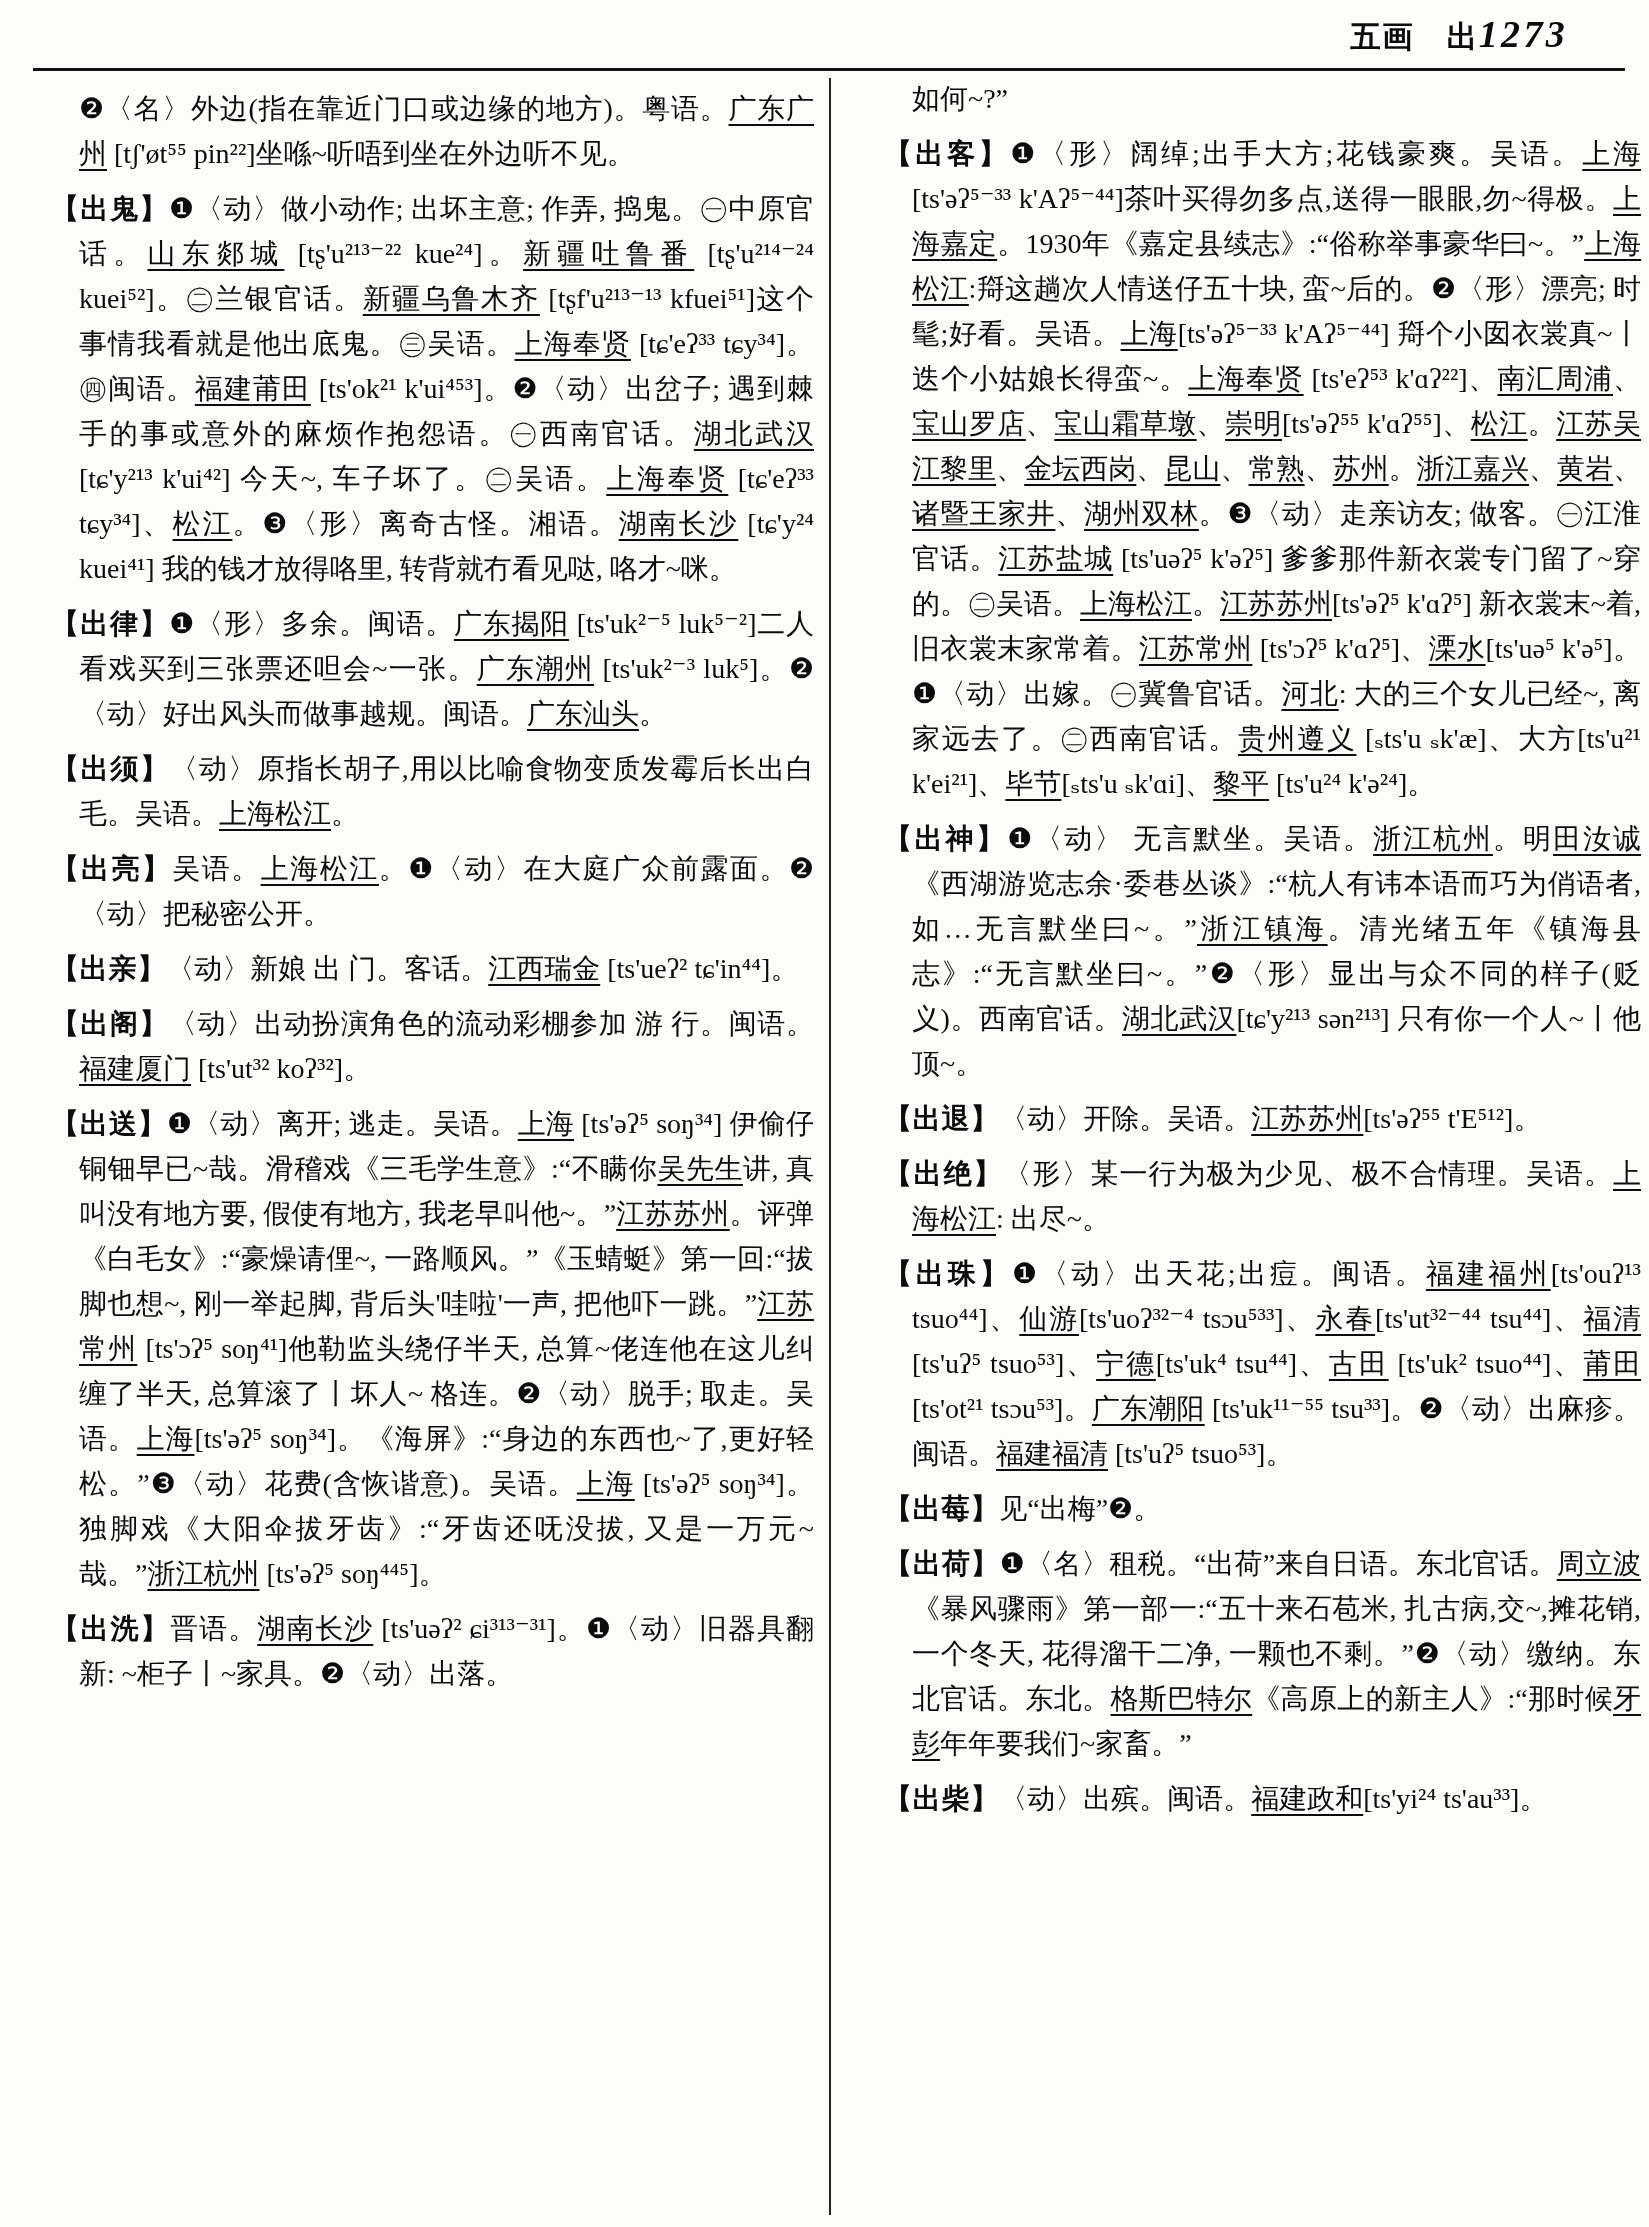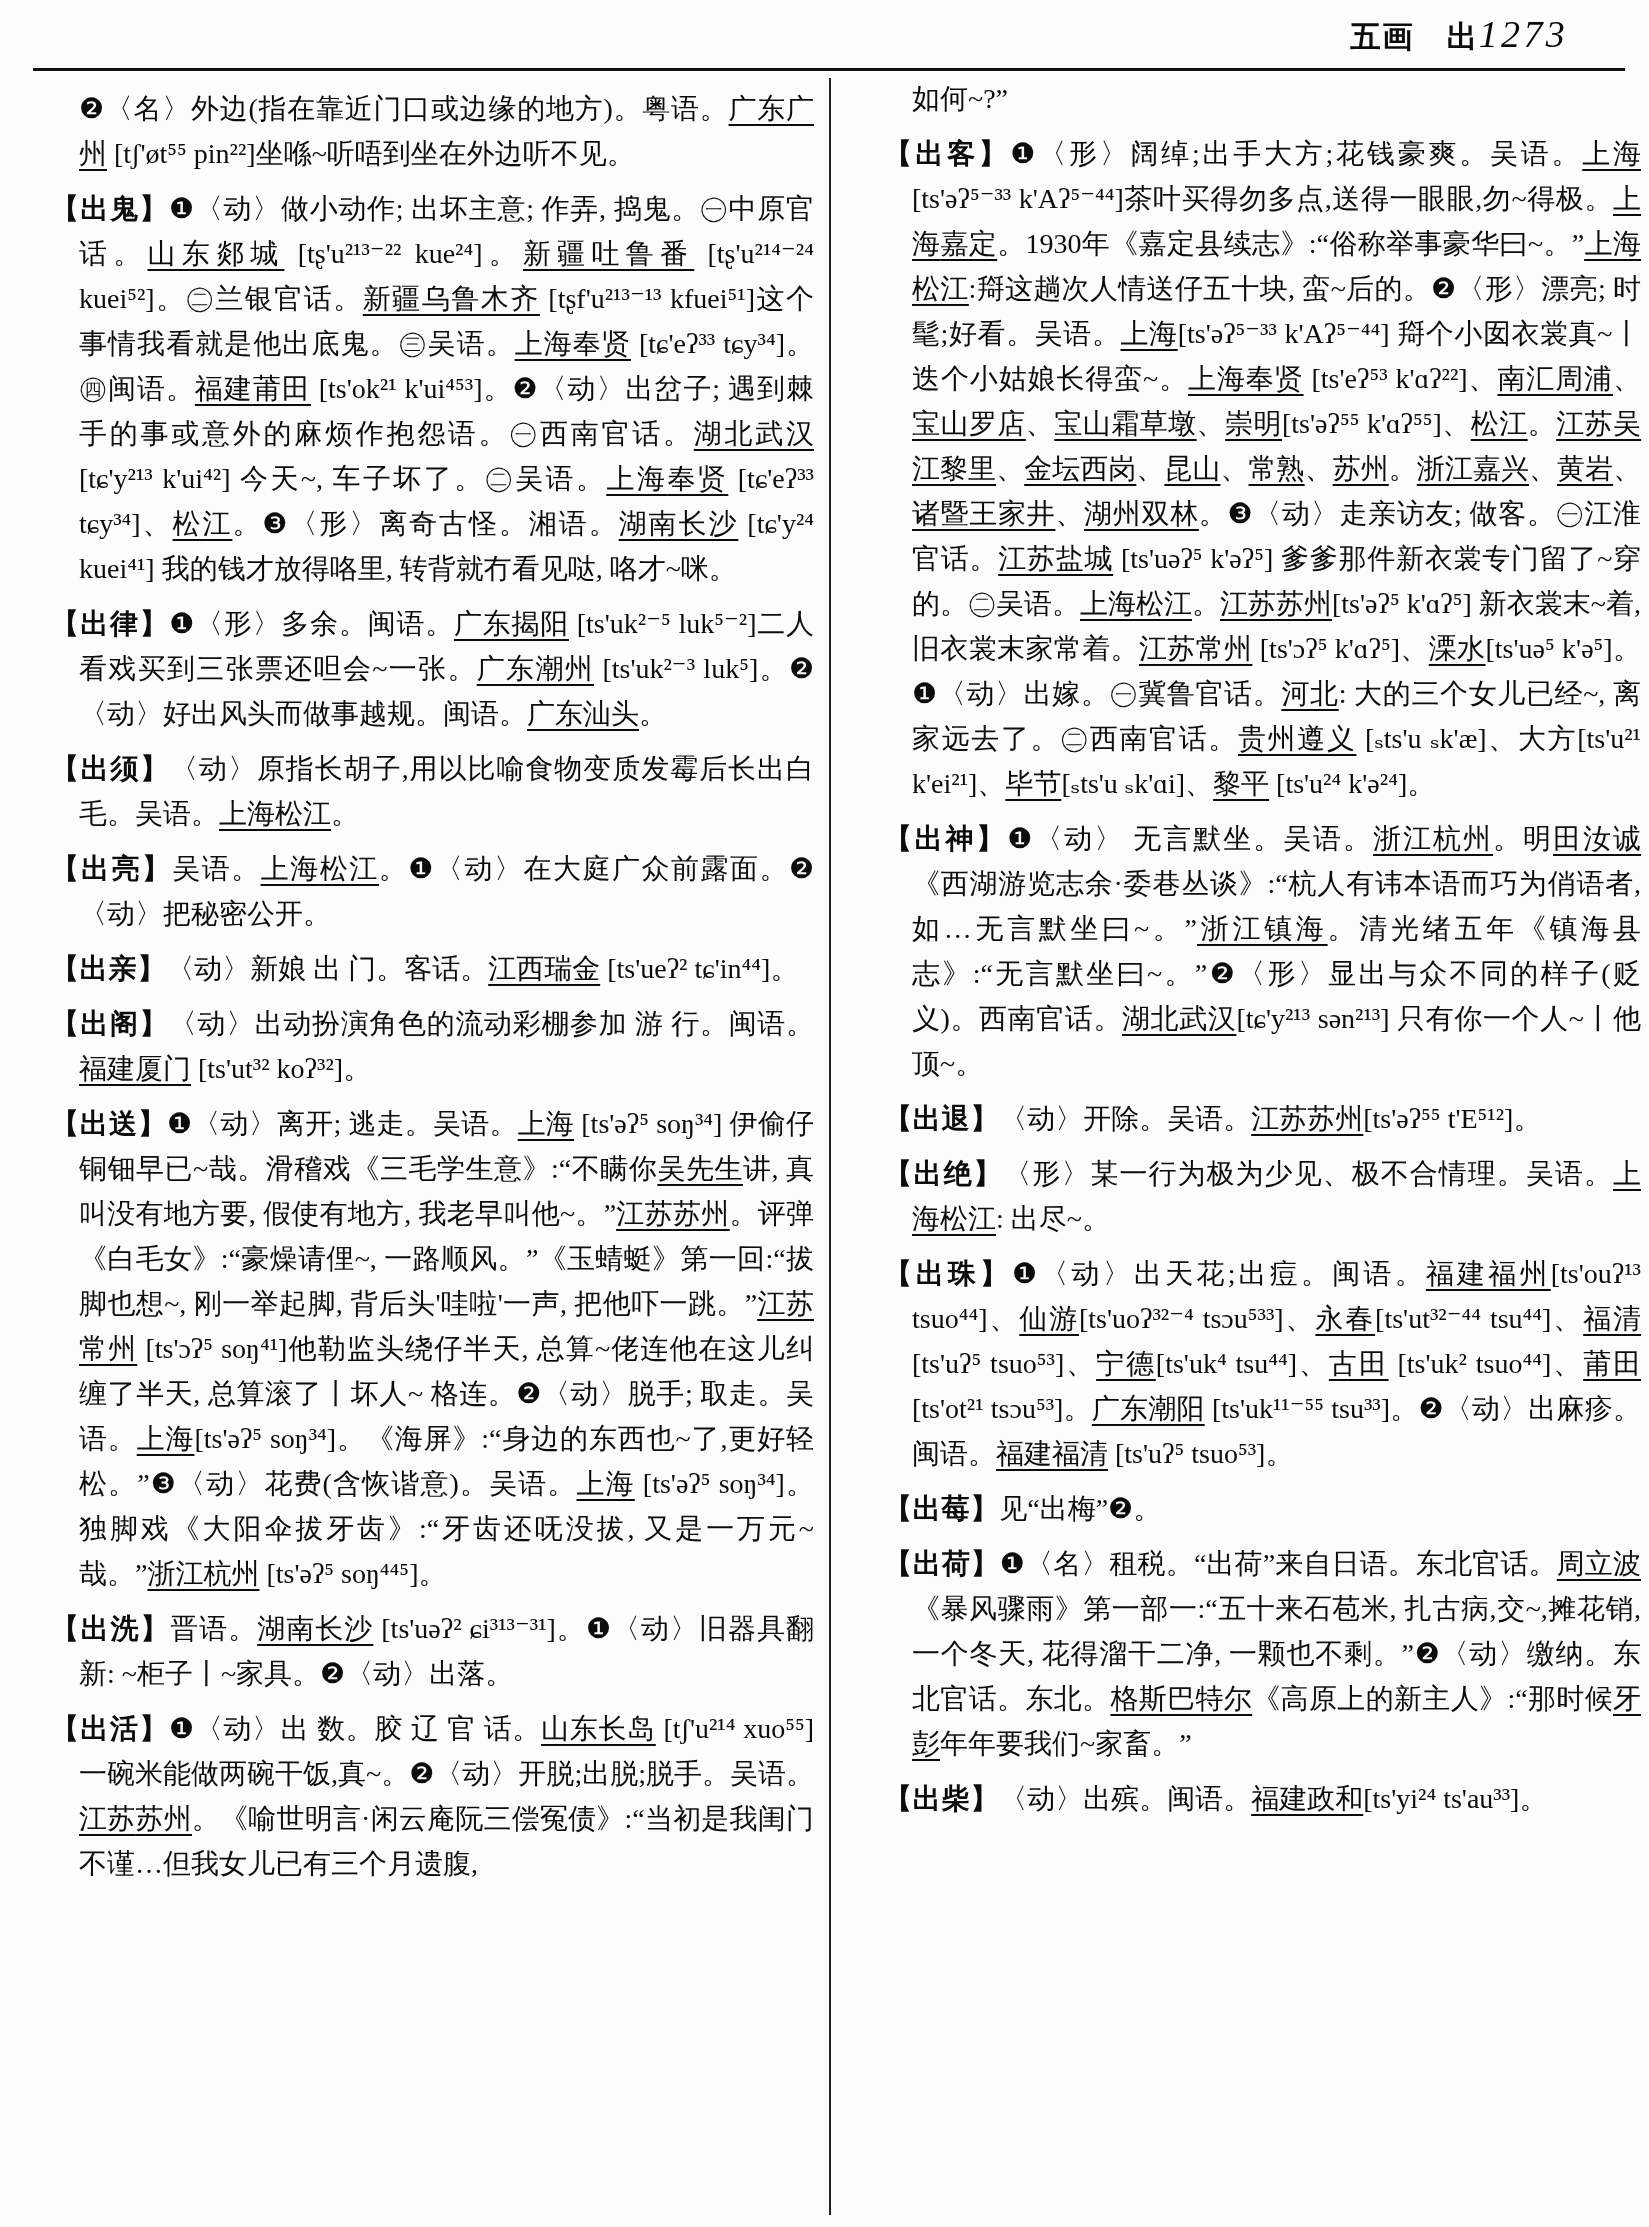--- a/index.html
+++ b/index.html
@@ -9,21 +9,21 @@
     font-family:"Liberation Serif","DejaVu Serif",serif;
     overflow:hidden;
   }
   .page-header{
     position:absolute;top:11.5px;left:0;width:1617px;
     text-align:right;font-size:30.5px;font-weight:bold;
     letter-spacing:1.6px;white-space:nowrap;
   }
   .section-label{word-spacing:23px;}
   .page-number{
-    font-style:italic;font-size:38px;font-weight:normal;
+    font-style:italic;font-size:38px;font-weight:bold;
     margin-right:49px;letter-spacing:3.3px;
   }
   .header-rule{
     position:absolute;left:33px;top:68px;width:1592px;height:0;
     border-top:3.3px solid #111;
   }
   .column-divider{
     position:absolute;left:829px;top:78px;height:2137px;width:1.6px;
     background:#222;
   }
@@ -60,21 +60,20 @@
 <div class="col col-left" id="col-left">
     <p class="entry continuation"><span class="entry-text">❷〈名〉外边(指在靠近门口或边缘的地方)。粤语。<u>广东广州</u> [tʃ'øt⁵⁵ pin²²]坐喺~听唔到坐在外边听不见。</span></p>
     <p class="entry"><span class="headword">【出鬼】</span><span class="entry-text">❶〈动〉做小动作; 出坏主意; 作弄, 捣鬼。㊀中原官话。<u>山东郯城</u> [tʂ'u²¹³⁻²² kue²⁴]。<u>新疆吐鲁番</u> [tʂ'u²¹⁴⁻²⁴ kuei⁵²]。㊁兰银官话。<u>新疆乌鲁木齐</u> [tʂf'u²¹³⁻¹³ kfuei⁵¹]这个事情我看就是他出底鬼。㊂吴语。<u><u>上海</u>奉贤</u> [tɕ'eʔ³³ tɕy³⁴]。㊃闽语。<u>福建<u>莆田</u></u> [ts'ok²¹ k'ui⁴⁵³]。❷〈动〉出岔子; 遇到棘手的事或意外的麻烦作抱怨语。㊀西南官话。<u>湖北武汉</u> [tɕ'y²¹³ k'ui⁴²] 今天~, 车子坏了。㊁吴语。<u><u>上海</u>奉贤</u> [tɕ'eʔ³³ tɕy³⁴]、<u>松江</u>。❸〈形〉离奇古怪。湘语。<u>湖南长沙</u> [tɕ'y²⁴ kuei⁴¹] 我的钱才放得咯里, 转背就冇看见哒, 咯才~咪。</span></p>
     <p class="entry"><span class="headword">【出律】</span><span class="entry-text">❶〈形〉多余。闽语。<u>广东揭阳</u> [ts'uk²⁻⁵ luk⁵⁻²]二人看戏买到三张票还呾会~一张。<u>广东潮州</u> [ts'uk²⁻³ luk⁵]。❷〈动〉好出风头而做事越规。闽语。<u>广东汕头</u>。</span></p>
     <p class="entry"><span class="headword">【出须】</span><span class="entry-text">〈动〉原指长胡子,用以比喻食物变质发霉后长出白毛。吴语。<u><u>上海</u><u>松江</u></u>。</span></p>
     <p class="entry"><span class="headword">【出亮】</span><span class="entry-text">吴语。<u><u>上海</u><u>松江</u></u>。❶〈动〉在大庭广众前露面。❷〈动〉把秘密公开。</span></p>
     <p class="entry"><span class="headword">【出亲】</span><span class="entry-text">〈动〉新娘 出 门。客话。<u>江西瑞金</u>  [ts'ueʔ² tɕ'in⁴⁴]。</span></p>
     <p class="entry"><span class="headword">【出阁】</span><span class="entry-text">〈动〉出动扮演角色的流动彩棚参加 游 行。闽语。<u>福建厦门</u> [ts'ut³² koʔ³²]。</span></p>
     <p class="entry"><span class="headword">【出送】</span><span class="entry-text">❶〈动〉离开; 逃走。吴语。<u>上海</u> [ts'əʔ⁵ soŋ³⁴] 伊偷仔铜钿早已~哉。滑稽戏《三毛学生意》:“不瞒你<u>吴先生</u>讲, 真叫没有地方要, 假使有地方, 我老早叫他~。”<u>江苏<u>苏州</u></u>。评弹《白毛女》:“豪燥请俚~, 一路顺风。”《玉蜻蜓》第一回:“拔脚也想~, 刚一举起脚, 背后头'哇啦'一声, 把他吓一跳。”<u>江苏常州</u> [ts'ɔʔ⁵ soŋ⁴¹]他勒监头绕仔半天, 总算~佬连他在这儿纠缠了半天, 总算滚了丨坏人~ 格连。❷〈动〉脱手; 取走。吴语。<u>上海</u>[ts'əʔ⁵ soŋ³⁴]。《海屏》:“身边的东西也~了,更好轻松。”❸〈动〉花费(含恢谐意)。吴语。<u>上海</u> [ts'əʔ⁵ soŋ³⁴]。独脚戏《大阳伞拔牙齿》:“牙齿还呒没拔, 又是一万元~哉。”<u>浙江杭州</u> [ts'əʔ⁵ soŋ⁴⁴⁵]。</span></p>
     <p class="entry"><span class="headword">【出洗】</span><span class="entry-text">晋语。<u>湖南长沙</u> [ts'uəʔ² ɕi³¹³⁻³¹]。❶〈动〉旧器具翻新: ~柜子丨~家具。❷〈动〉出落。</span></p>
-    <p class="entry"><span class="headword">【出活】</span><span class="entry-text">❶〈动〉出 数。胶 辽 官 话。<u>山东长岛</u> [tʃ'u²¹⁴ xuo⁵⁵]一碗米能做两碗干饭,真~。❷〈动〉开脱;出脱;脱手。吴语。<u>江苏<u>苏州</u></u>。《喻世明言·闲云庵阮三偿冤债》:“当初是我闺门不谨…但我女儿已有三个月遗腹,</span></p>
   </div>
 <div class="col col-right" id="col-right">
     <p class="entry continuation"><span class="entry-text">如何~?”</span></p>
     <p class="entry"><span class="headword">【出客】</span><span class="entry-text">❶〈形〉阔绰;出手大方;花钱豪爽。吴语。<u>上海</u> [ts'əʔ⁵⁻³³ k'Aʔ⁵⁻⁴⁴]茶叶买得勿多点,送得一眼眼,勿~得极。<u><u>上海</u>嘉定</u>。1930年《嘉定县续志》:“俗称举事豪华曰~。”<u><u>上海</u><u>松江</u></u>:搿这趟次人情送仔五十块, 蛮~后的。❷〈形〉漂亮; 时髦;好看。吴语。<u>上海</u>[ts'əʔ⁵⁻³³ k'Aʔ⁵⁻⁴⁴] 搿个小囡衣裳真~丨迭个小姑娘长得蛮~。<u><u>上海</u>奉贤</u> [ts'eʔ⁵³ k'ɑʔ²²]、<u>南汇周浦</u>、<u>宝山罗店</u>、<u>宝山霜草墩</u>、<u>崇明</u>[ts'əʔ⁵⁵ k'ɑʔ⁵⁵]、<u>松江</u>。<u>江苏吴江黎里</u>、<u>金坛西岗</u>、<u>昆山</u>、<u>常熟</u>、<u>苏州</u>。<u>浙江嘉兴</u>、<u>黄岩</u>、<u>诸暨王家井</u>、<u>湖州双林</u>。❸〈动〉走亲访友; 做客。㊀江淮官话。<u>江苏盐城</u> [ts'uəʔ⁵ k'əʔ⁵] 爹爹那件新衣裳专门留了~穿的。㊁吴语。<u><u>上海</u><u>松江</u></u>。<u>江苏<u>苏州</u></u>[ts'əʔ⁵ k'ɑʔ⁵] 新衣裳末~着, 旧衣裳末家常着。<u>江苏常州</u> [ts'ɔʔ⁵ k'ɑʔ⁵]、<u>溧水</u>[ts'uə⁵ k'ə⁵]。❶〈动〉出嫁。㊀冀鲁官话。<u>河北</u>: 大的三个女儿已经~, 离家远去了。㊁西南官话。<u>贵州遵义</u> [ₛts'u ₛk'æ]、大方[ts'u²¹ k'ei²¹]、<u>毕节</u>[ₛts'u ₛk'ɑi]、<u>黎平</u> [ts'u²⁴ k'ə²⁴]。</span></p>
     <p class="entry"><span class="headword">【出神】</span><span class="entry-text">❶〈动〉 无言默坐。吴语。<u>浙江杭州</u>。明<u>田汝诚</u>《西湖游览志余·委巷丛谈》:“杭人有讳本语而巧为俏语者, 如…无言默坐曰~。”<u>浙江镇海</u>。清光绪五年《镇海县志》:“无言默坐曰~。”❷〈形〉显出与众不同的样子(贬义)。西南官话。<u>湖北武汉</u>[tɕ'y²¹³ sən²¹³] 只有你一个人~丨他顶~。</span></p>
     <p class="entry"><span class="headword">【出退】</span><span class="entry-text">〈动〉开除。吴语。<u>江苏<u>苏州</u></u>[ts'əʔ⁵⁵ t'E⁵¹²]。</span></p>
     <p class="entry"><span class="headword">【出绝】</span><span class="entry-text">〈形〉某一行为极为少见、极不合情理。吴语。<u><u>上海</u><u>松江</u></u>: 出尽~。</span></p>
     <p class="entry"><span class="headword">【出珠】</span><span class="entry-text">❶〈动〉出天花;出痘。闽语。<u>福建福州</u>[ts'ouʔ¹³ tsuo⁴⁴]、<u>仙游</u>[ts'uoʔ³²⁻⁴ tsɔu⁵³³]、<u>永春</u>[ts'ut³²⁻⁴⁴ tsu⁴⁴]、<u>福清</u> [ts'uʔ⁵ tsuo⁵³]、<u>宁德</u>[ts'uk⁴ tsu⁴⁴]、<u>古田</u> [ts'uk² tsuo⁴⁴]、<u>莆田</u> [ts'ot²¹ tsɔu⁵³]。<u>广东潮阳</u> [ts'uk¹¹⁻⁵⁵ tsu³³]。❷〈动〉出麻疹。闽语。<u>福建<u>福清</u></u> [ts'uʔ⁵ tsuo⁵³]。</span></p>
     <p class="entry"><span class="headword">【出莓】</span><span class="entry-text">见“出梅”❷。</span></p>
     <p class="entry"><span class="headword">【出荷】</span><span class="entry-text">❶〈名〉租税。“出荷”来自日语。东北官话。<u>周立波</u>《暴风骤雨》第一部一:“五十来石苞米, 扎古病,交~,摊花销, 一个冬天, 花得溜干二净, 一颗也不剩。”❷〈动〉缴纳。东北官话。东北。<u>格斯巴特尔</u>《高原上的新主人》:“那时候<u>牙彭</u>年年要我们~家畜。”</span></p>

